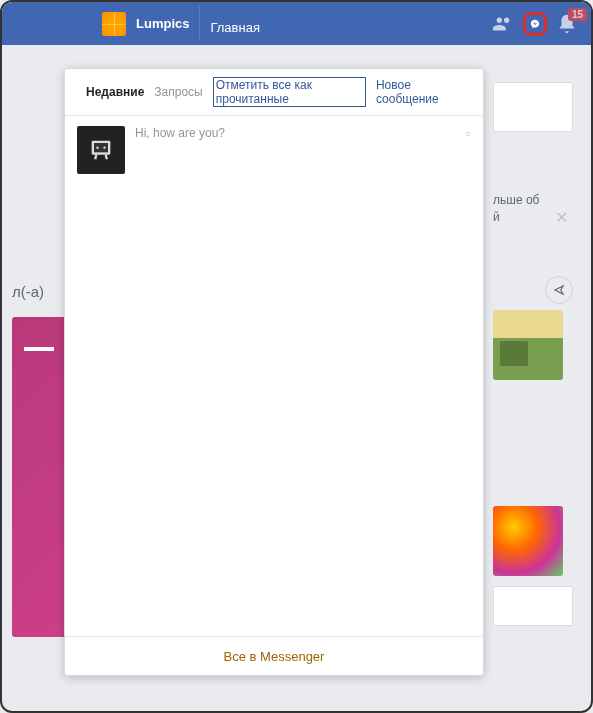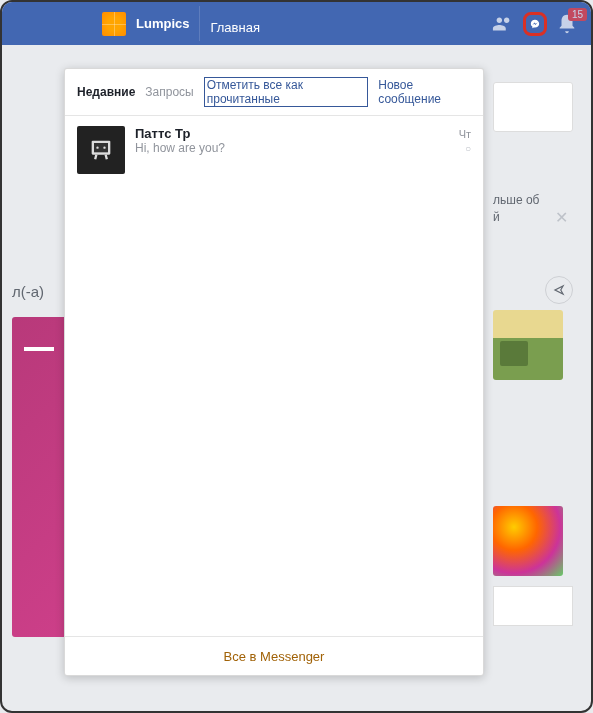--- a/index.html
+++ b/index.html
@@ -75,37 +75,37 @@
       background: #4267b2;
     }
     .messenger-highlight svg { width: 26px; height: 26px; }
     .badge {
       position: absolute;
       top: -4px;
       right: -8px;
       background: #fa3e3e;
       color: #fff;
       font-size: 10px;
-      font-weight: normal;
+      font-weight: bold;
       padding: 1px 4px;
       border-radius: 3px;
     }
     .dropdown {
       position: absolute;
       top: 66px;
       left: 62px;
       width: 420px;
       background: #fff;
       border: 1px solid rgba(0,0,0,0.15);
       border-radius: 3px;
       box-shadow: 0 2px 10px rgba(0,0,0,0.2);
       z-index: 100;
     }
     .dropdown-header {
-      padding: 8px 12px;
+      padding: 8px 21px;
       border-bottom: 1px solid #e5e5e5;
       display: flex;
       align-items: center;
       font-size: 12px;
       gap: 10px;
     }
     .dd-recent { font-weight: bold; color: #1d2129; }
     .dd-requests { color: #90949c; }
     .dd-mark { color: #365899; border: 1px solid #365899; padding: 0 2px; cursor: pointer; }
     .dd-new { color: #365899; cursor: pointer; margin-left: auto; }
@@ -314,24 +314,20 @@
       <div class="msg-avatar">
         <svg viewBox="0 0 24 24" fill="#fff">
             <rect x="4" y="4" width="16" height="12" rx="1" fill="#ddd"></rect>
             <rect x="6" y="6" width="12" height="8" fill="#333"></rect>
             <circle cx="9" cy="10" r="1" fill="#ddd"></circle>
             <circle cx="15" cy="10" r="1" fill="#ddd"></circle>
             <path d="M8 16l-1 4M16 16l1 4" stroke="#ddd" stroke-width="2"></path>
           </svg>
       </div>
       <div class="msg-body">
-        <div class="msg-name-row">
-          <span class="msg-name">Паттс Тр</span>
-          <span class="msg-time">Чт</span>
-        </div>
         <div class="msg-preview-row">
           <span class="msg-preview">Hi, how are you?</span>
           <span class="msg-dot">○</span>
         </div>
       </div>
     </div>
   </div>
   <div class="dropdown-footer">
     <a>Все в Messenger</a>
   </div>

